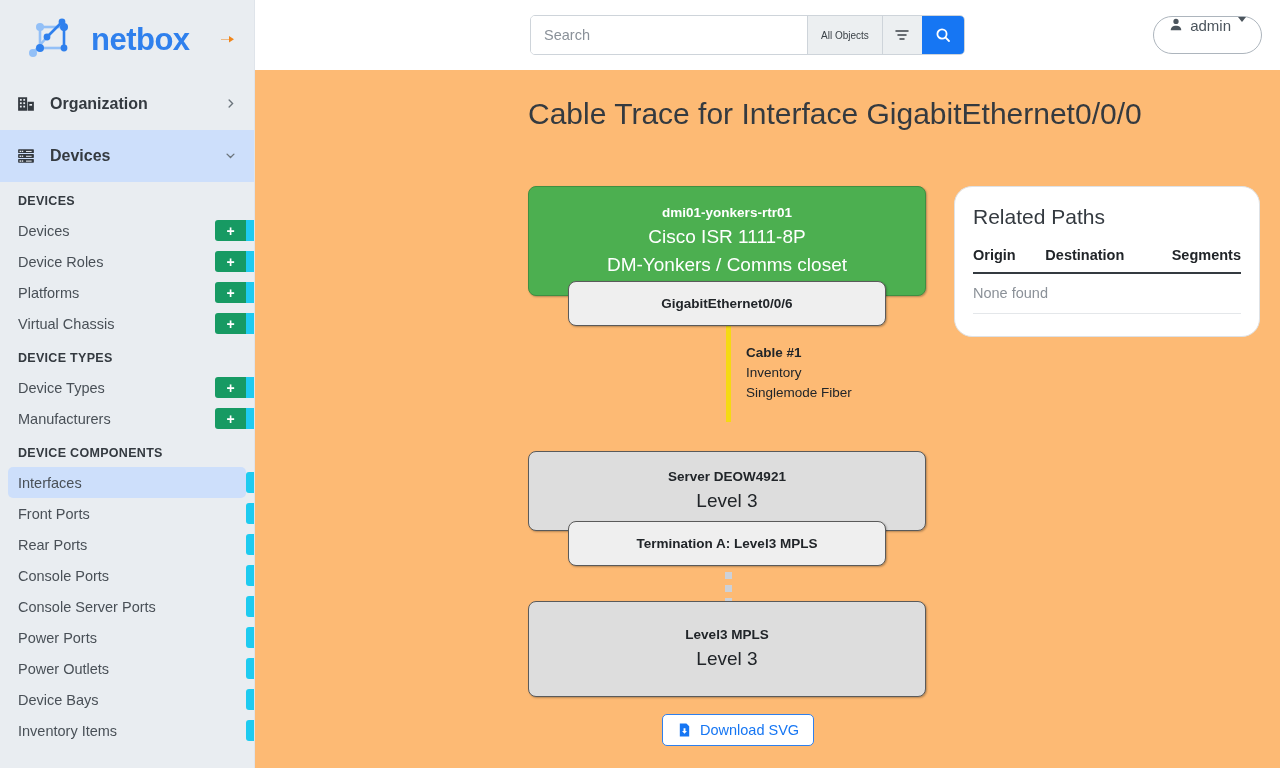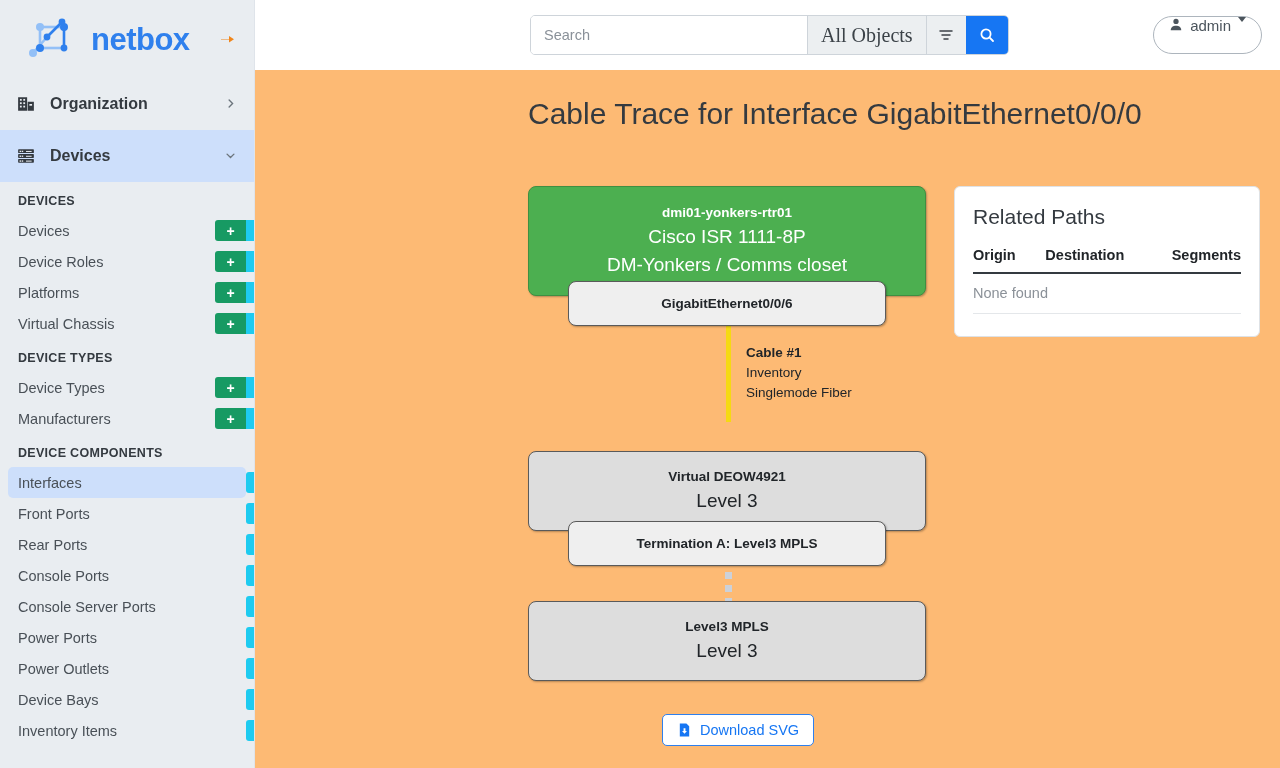--- a/index.html
+++ b/index.html
@@ -134,25 +134,24 @@
     background: #fff;
     font-family: "Liberation Sans", sans-serif;
   }
   .search-input::placeholder { color: #8a9199; }
   .search-scope {
     display: flex;
     align-items: center;
     padding: 12px 13px;
     background: #eceff1;
     border-left: 1px solid #ced4da;
-    font-size: 20px;
+    font-size: 10px;
     color: #3b4248;
     white-space: nowrap;
     cursor: pointer;
-    font-family: Liberation Serif, serif;
   }
   .search-filter {
     display: flex;
     align-items: center;
     justify-content: center;
     width: 40px;
     background: #eceff1;
     border-left: 1px solid #ced4da;
     color: #3b4248;
     cursor: pointer;
@@ -235,21 +234,21 @@
   }
   .node-circuit {
     background: #dddddd;
     border-color: #5a5a5a;
   }
 
   .node-iface  { left: 40px;  top: 95px;  width: 318px; height: 45px; }
   .node-termz  { left: 40px;  top: 235px; width: 318px; height: 45px; }
   .node-circ   { left: 0px;   top: 265px; width: 398px; height: 80px; }
   .node-terma  { left: 40px;  top: 335px; width: 318px; height: 45px; }
-  .node-l3     { left: 0px;   top: 415px; width: 398px; height: 80px; }
+  .node-l3     { left: 0px;   top: 415px; width: 398px; height: 96px; }
 
   .cable-line {
     position: absolute;
     left: 198px; top: 140px;
     width: 5px; height: 96px;
     background: #f5d913;
     z-index: 0;
   }
   .cable-label {
     position: absolute;
@@ -288,21 +287,21 @@
     color: #2e7d43;
     padding-top: 22px;
     width: 400px;
   }
 
   
   .card {
     width: 566px;
     background: #ffffff;
     border: 1px solid #dee2e6;
-    border-radius: 6px;
+    border-radius: 18px;
     padding: 18px 18px 22px 18px;
   }
   .card-title {
     font-size: 21px;
     font-weight: 400;
     color: #343a40;
     margin-bottom: 18px;
   }
   .rp-table { width: 100%; border-collapse: collapse; }
   .rp-table th {
@@ -552,21 +551,21 @@
             <div class="t1">GigabitEthernet0/0/6</div>
           </div>
 
           <div class="cable-label">
             <div><b>Cable #1</b></div>
             <div>Inventory</div>
             <div>Singlemode Fiber</div>
           </div>
 
           <div class="tnode node-circuit node-circ">
-            <div class="t1">Virtual DEOW4921</div>
+            <div class="t1">Server DEOW4921</div>
             <div class="t2">Level 3</div>
           </div>
 
 
           <div class="tnode node-term node-terma">
             <div class="t1">Termination A: Level3 MPLS</div>
           </div>
 
           <div class="dots">
             <span></span>

